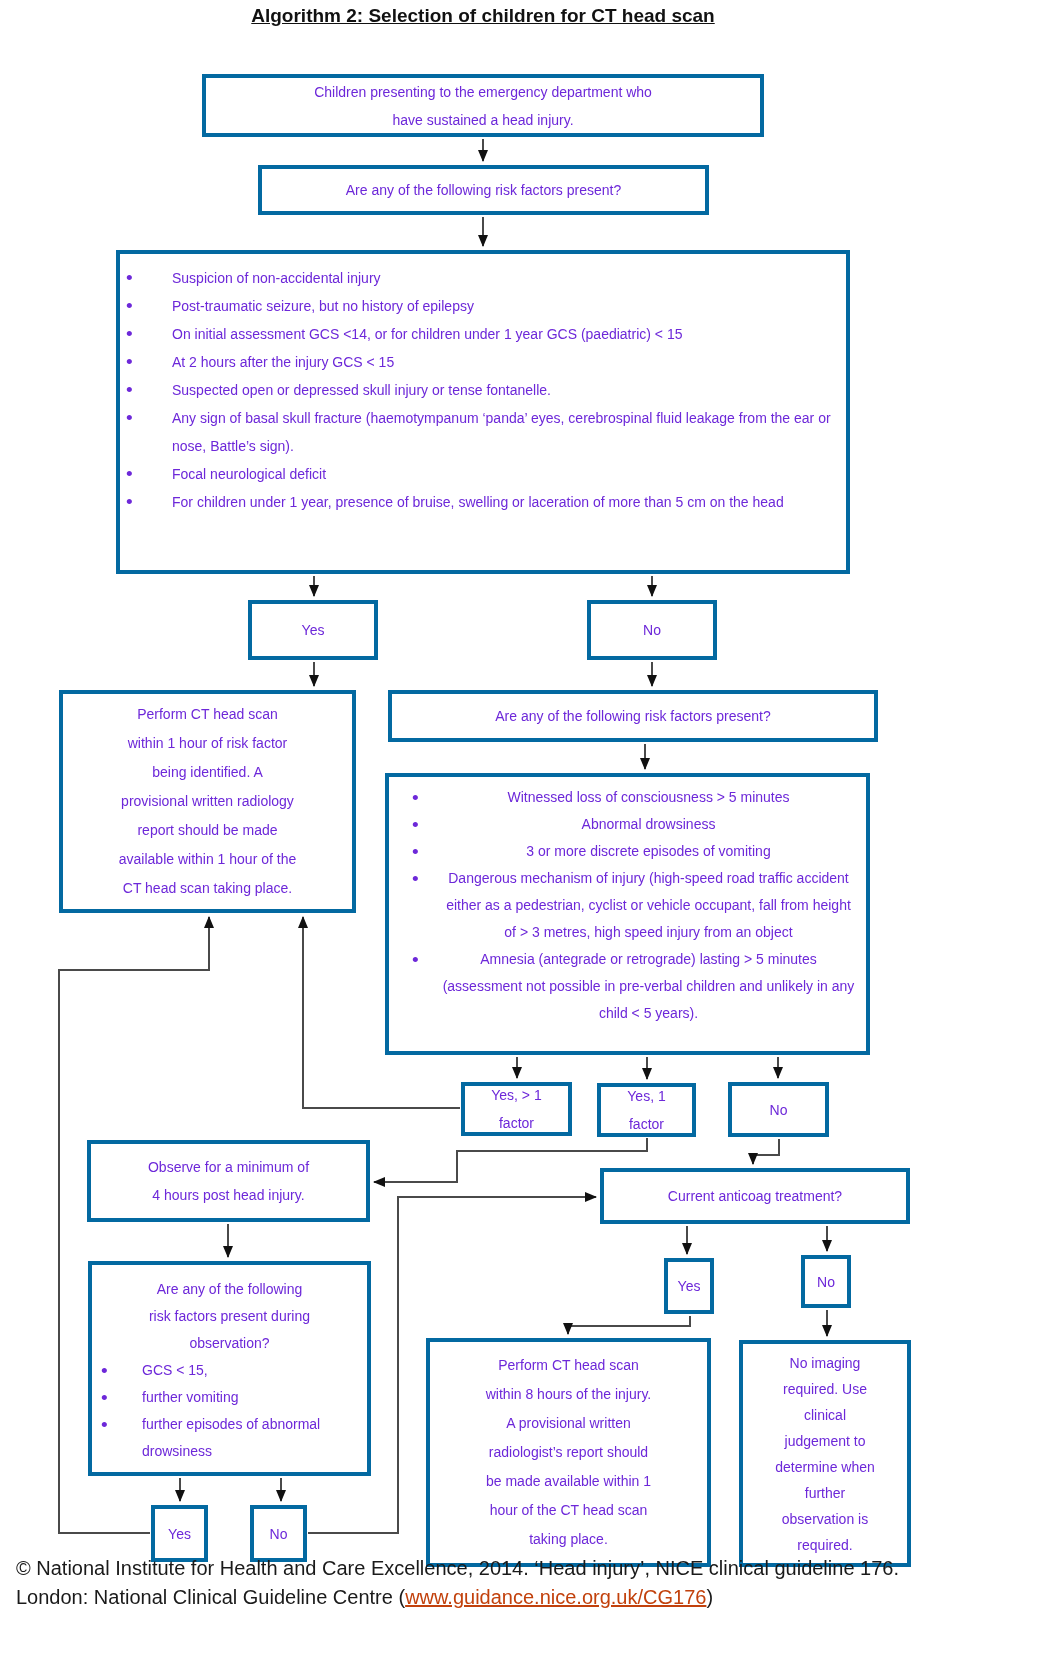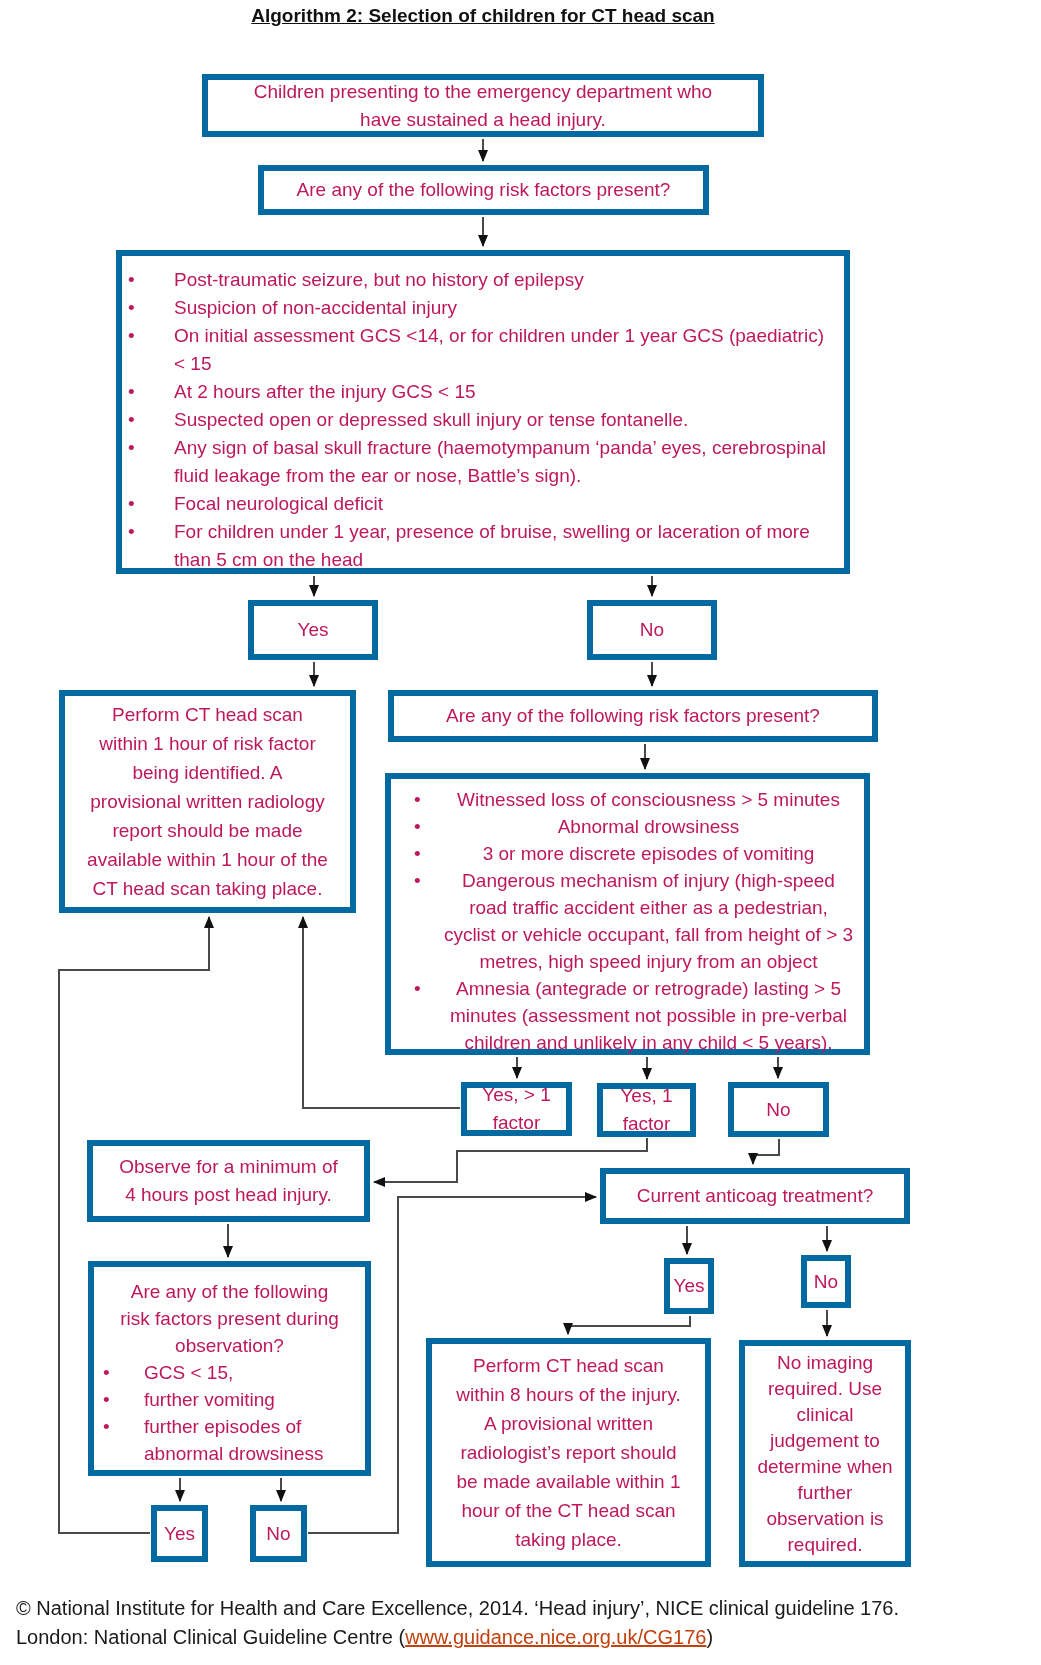--- a/index.html
+++ b/index.html
@@ -7,22 +7,22 @@
     position:relative; width:1041px; height:1652px; background:#ffffff;
     font-family:"Liberation Sans", sans-serif; color:#111;
   }
   #connectors { position:absolute; left:0; top:0; width:1041px; height:1665px; pointer-events:none; }
   .title {
     position:absolute; left:0; top:5px; width:966px; text-align:center;
     font-size:19px; font-weight:bold;
   }
   .title span { text-decoration:underline; }
   .box {
-    position:absolute; box-sizing:border-box; border:6px solid #0369a1;
-    background:#fff; font-size:19px; color:#be185d;
+    position:absolute; box-sizing:border-box; border:4px solid #0369a1;
+    background:#fff; font-size:14px; color:#6d28d9;
   }
   .center {
     display:flex; align-items:center; justify-content:center;
     text-align:center; white-space:pre-line; line-height:28px;
   }
   .lh29 { line-height:29px; }
   .lh26 { line-height:26px; }
   .bullets ul { list-style:none; margin:0; padding:0; }
   .bullets li { position:relative; }
   .bullets li::before { content:"\2022"; position:absolute; font-size:19px; }
@@ -30,21 +30,21 @@
   .b1 li { padding-left:52px; line-height:28px; }
   .b1 li::before { left:6px; }
   .b2 { padding:7px 8px 0 0; }
   .b2 li { padding-left:50px; line-height:27px; }
   .b2 li::before { left:23px; }
   .q3head { text-align:center; line-height:27px; padding-top:11px; white-space:pre-line; }
   .b3 { padding:0 4px 0 0; }
   .b3 li { padding-left:50px; line-height:27px; }
   .b3 li::before { left:9px; }
   .footer {
-    position:absolute; left:16px; top:1594px; width:1020px;
+    position:absolute; left:16px; top:1554px; width:1020px;
     font-size:20px; line-height:29px; color:#1a1a1a;
   }
   .footer a { color:#c2410c; text-decoration:underline; cursor:pointer; }
 </style>
 </head>
 <body>
 
 <div id="page">
 
   <svg id="connectors" viewBox="0 0 1041 1665" xmlns="http://www.w3.org/2000/svg">
@@ -81,22 +81,22 @@
 
   <div class="title"><span>Algorithm 2: Selection of children for CT head scan</span></div>
 
   <div class="box center" style="left:202px; top:74px; width:562px; height:63px;">Children presenting to the emergency department who
 have sustained a head injury.</div>
 
   <div class="box center" style="left:258px; top:165px; width:451px; height:50px;">Are any of the following risk factors present?</div>
 
   <div class="box bullets b1" style="left:116px; top:250px; width:734px; height:324px;">
     <ul>
+      <li>Suspicion of non-accidental injury</li>
       <li>Post-traumatic seizure, but no history of epilepsy</li>
-      <li>Suspicion of non-accidental injury</li>
       <li>On initial assessment GCS &lt;14, or for children under 1 year GCS (paediatric) &lt; 15</li>
       <li>At 2 hours after the injury GCS &lt; 15</li>
       <li>Suspected open or depressed skull injury or tense fontanelle.</li>
       <li>Any sign of basal skull fracture (haemotympanum ‘panda’ eyes, cerebrospinal fluid leakage from the ear or nose, Battle’s sign).</li>
       <li>Focal neurological deficit</li>
       <li>For children under 1 year, presence of bruise, swelling or laceration of more than 5 cm on the head</li>
     </ul>
   </div>
 
   <div class="box center" style="left:248px; top:600px; width:130px; height:60px;">Yes</div>

